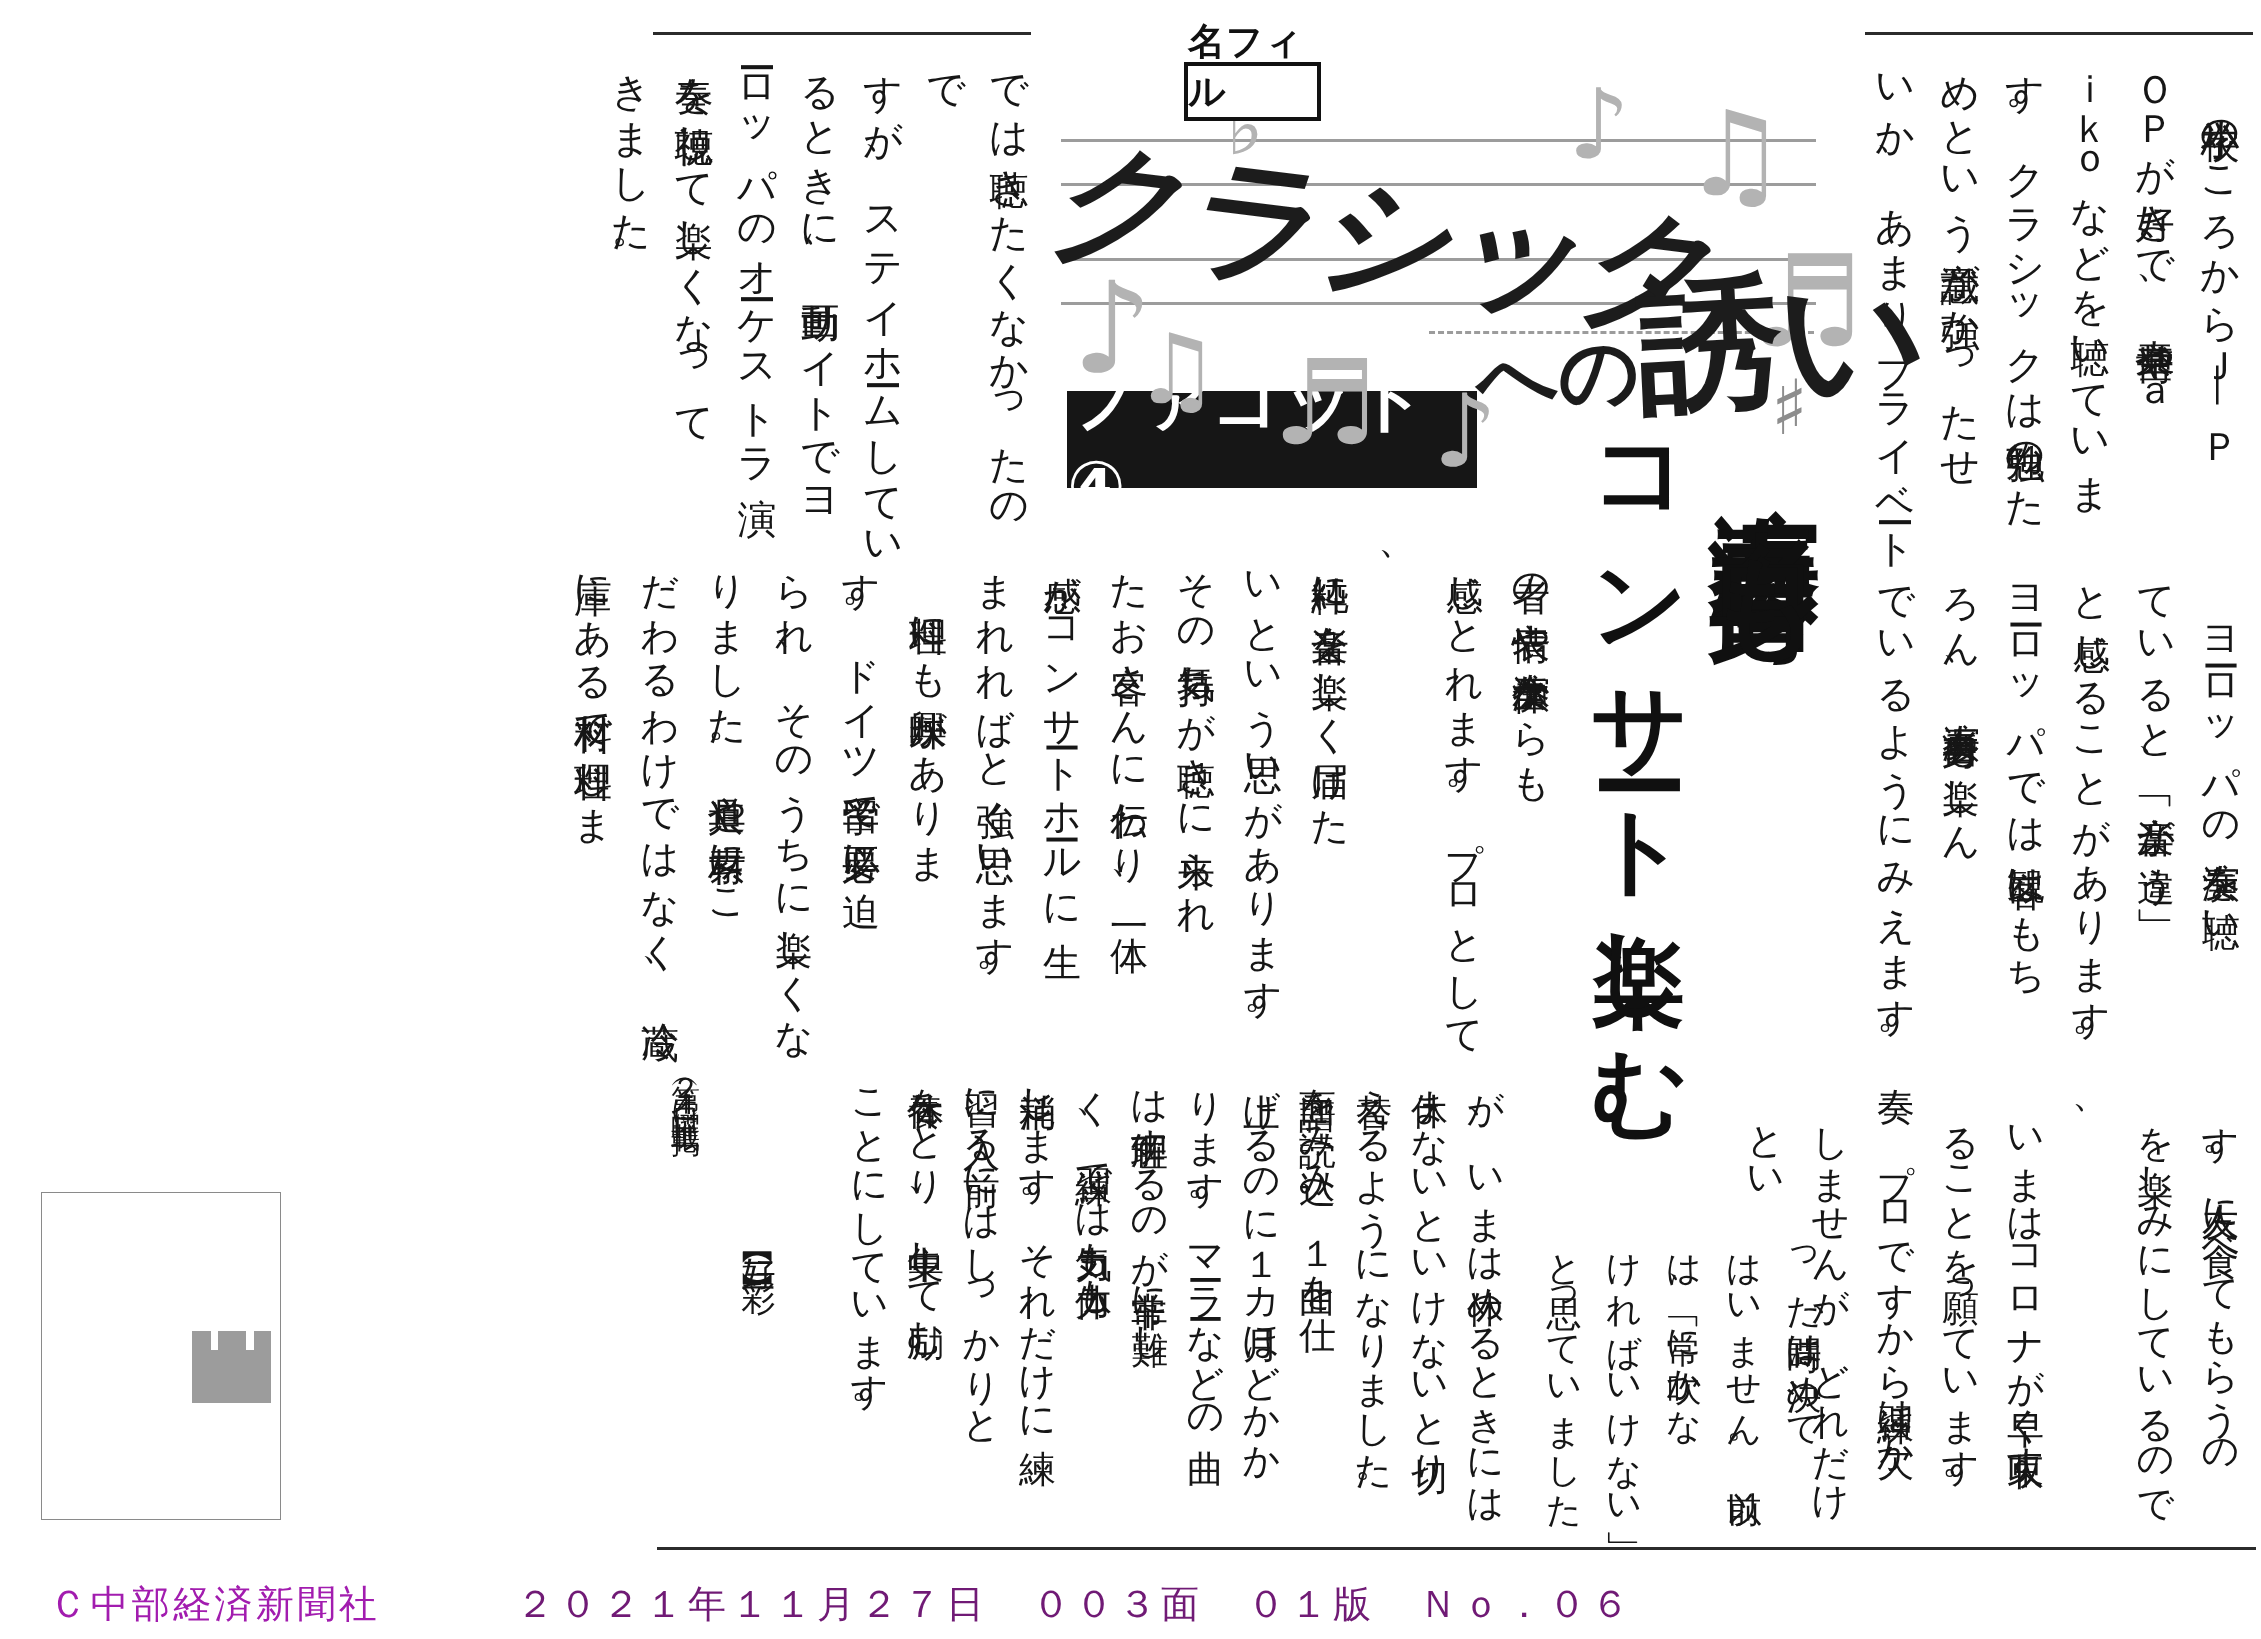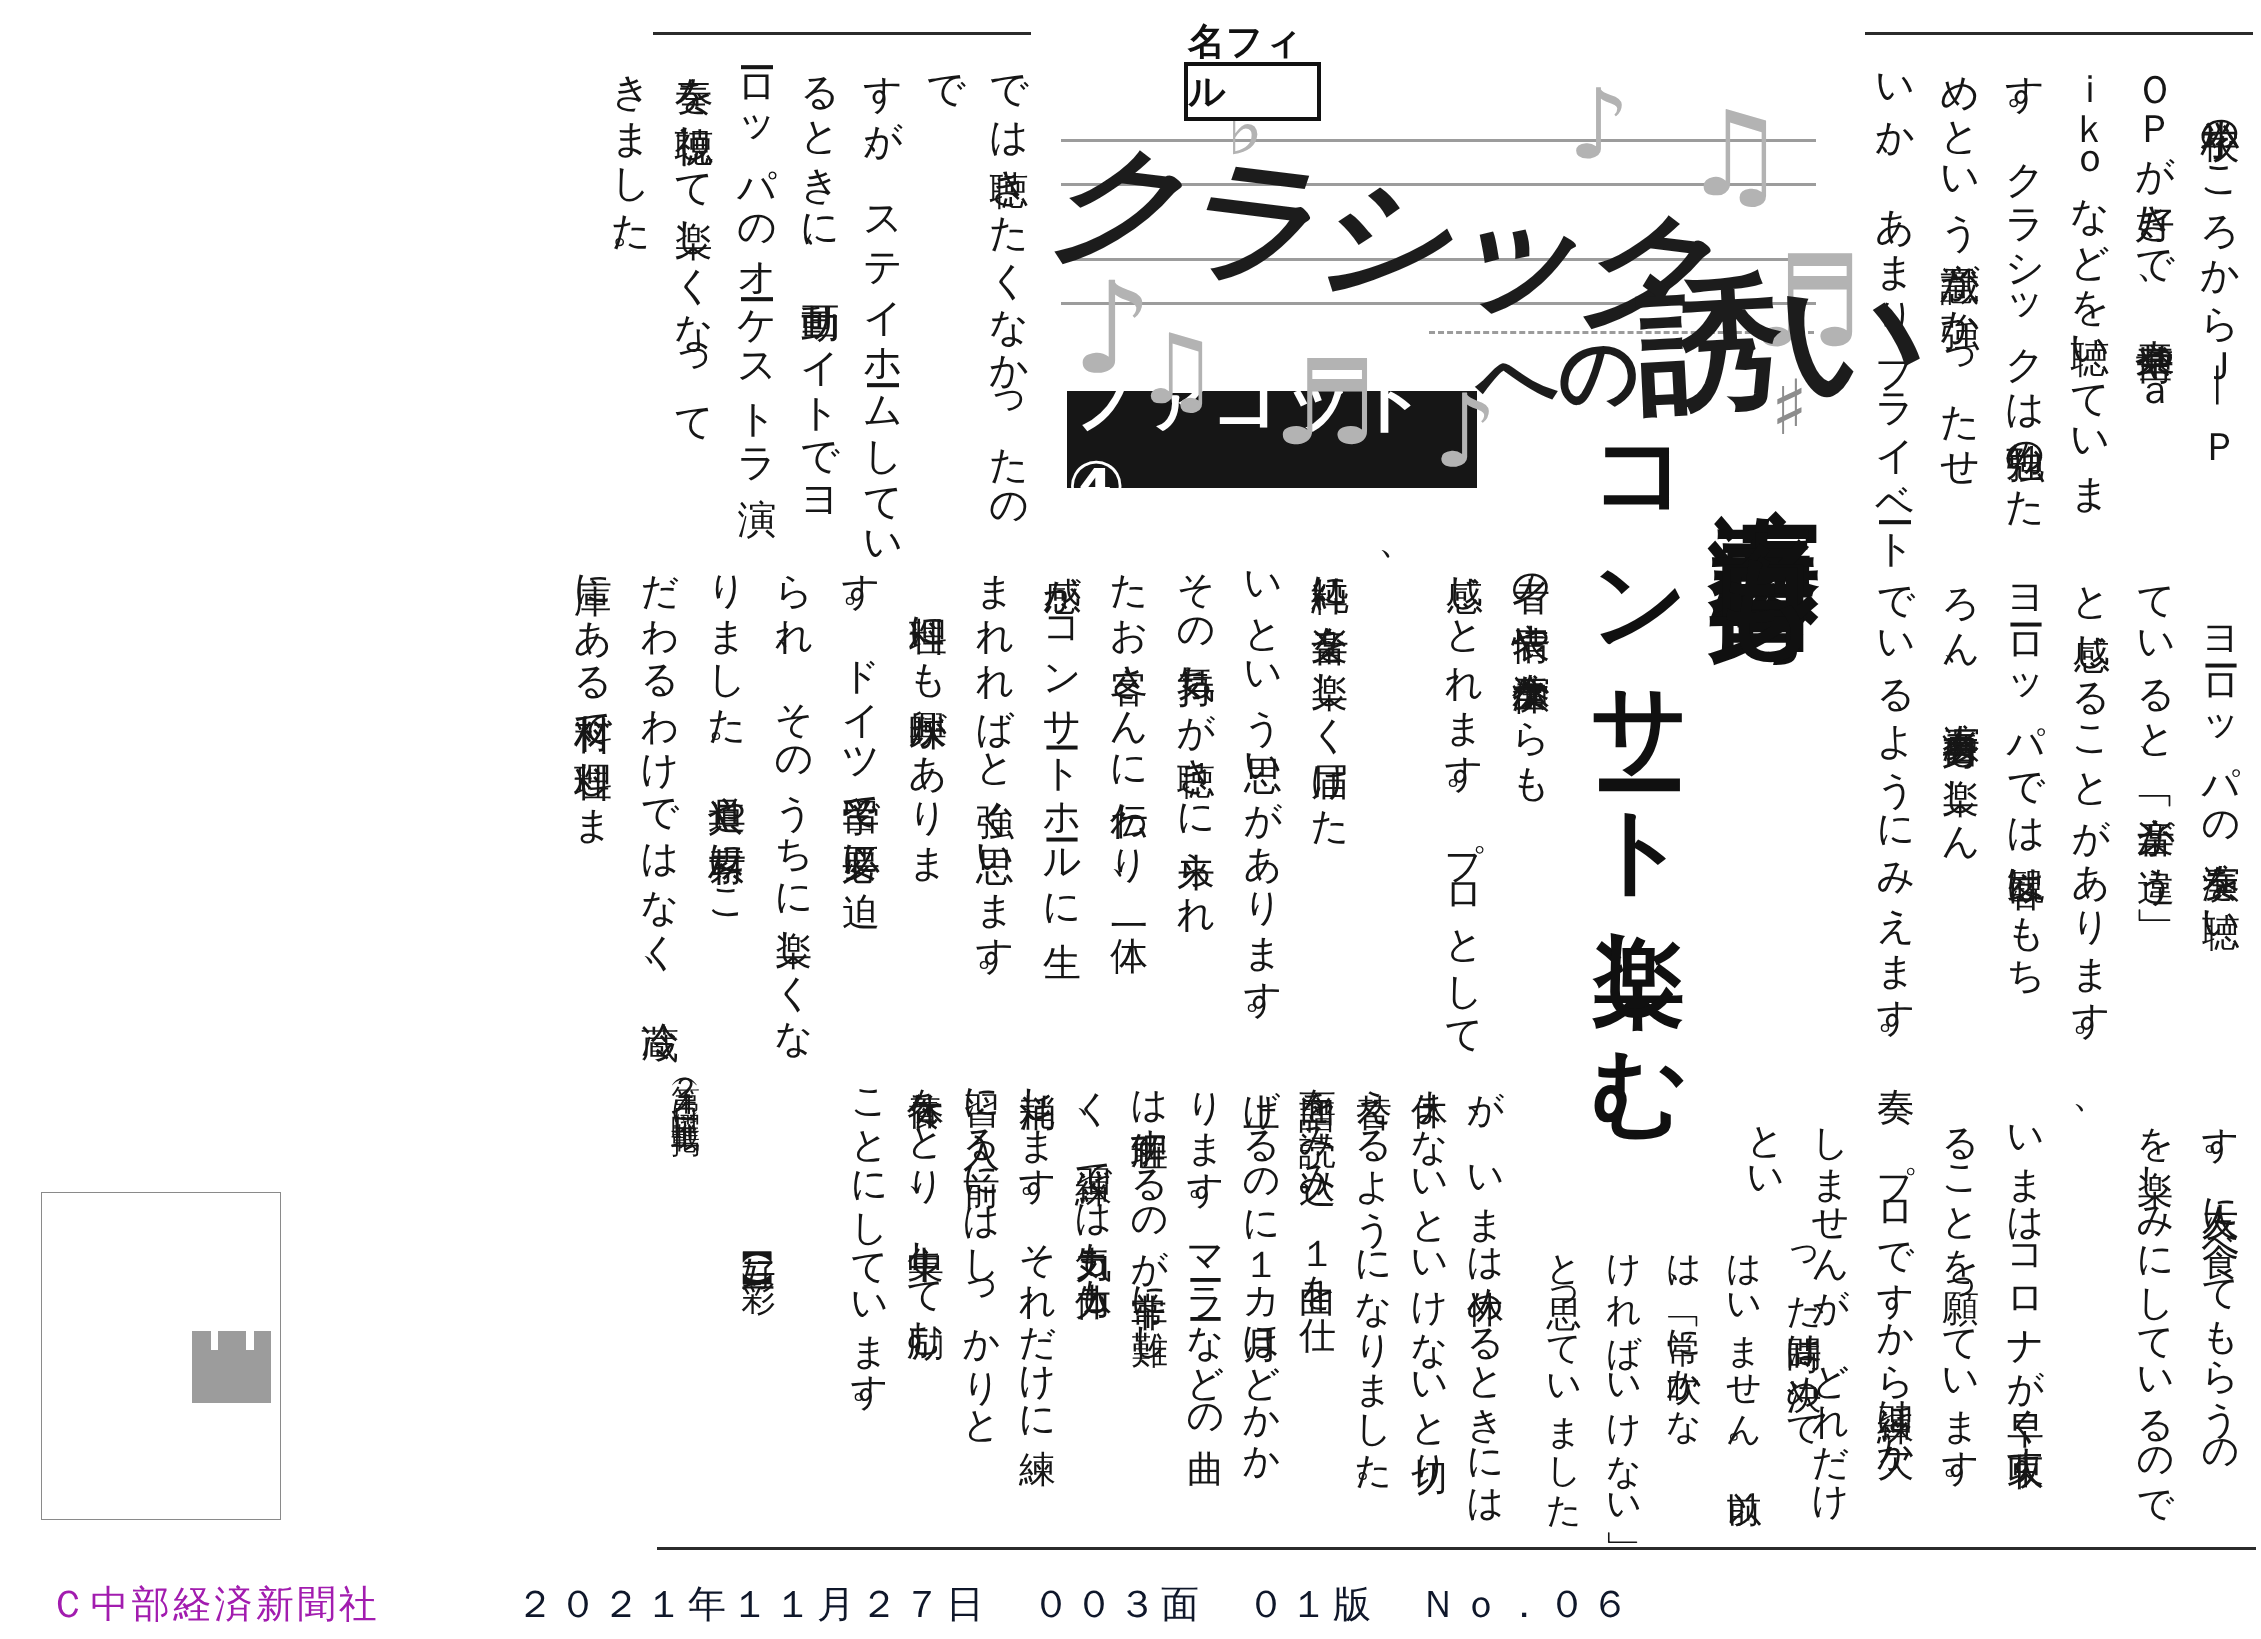--- a/index.html
+++ b/index.html
@@ -81,21 +81,21 @@
   .ph-notch{position:absolute;top:0;width:7.6px;height:18.6px;background:#fff;}
   .ph-n1{left:18.6px;} .ph-n2{left:54px;}
 
   
   .footer-credit{
     position:absolute;left:49px;top:1579px;
     font-size:38px;letter-spacing:3.4px;color:#a21caf;white-space:nowrap;
   }
   .footer-date{
     position:absolute;left:516px;top:1579px;
-    font-size:38px;letter-spacing:5px;color:#0f172a;white-space:nowrap;
+    font-size:38px;letter-spacing:5px;color:#701a75;white-space:nowrap;
   }
 </style>
 </head>
 <body>
 
 <div class="page">
 
   <div class="rule" style="left:653px;top:32px;width:378px;height:2.5px;"></div>
   <div class="rule" style="left:1865px;top:32px;width:388px;height:2.5px;"></div>
 

